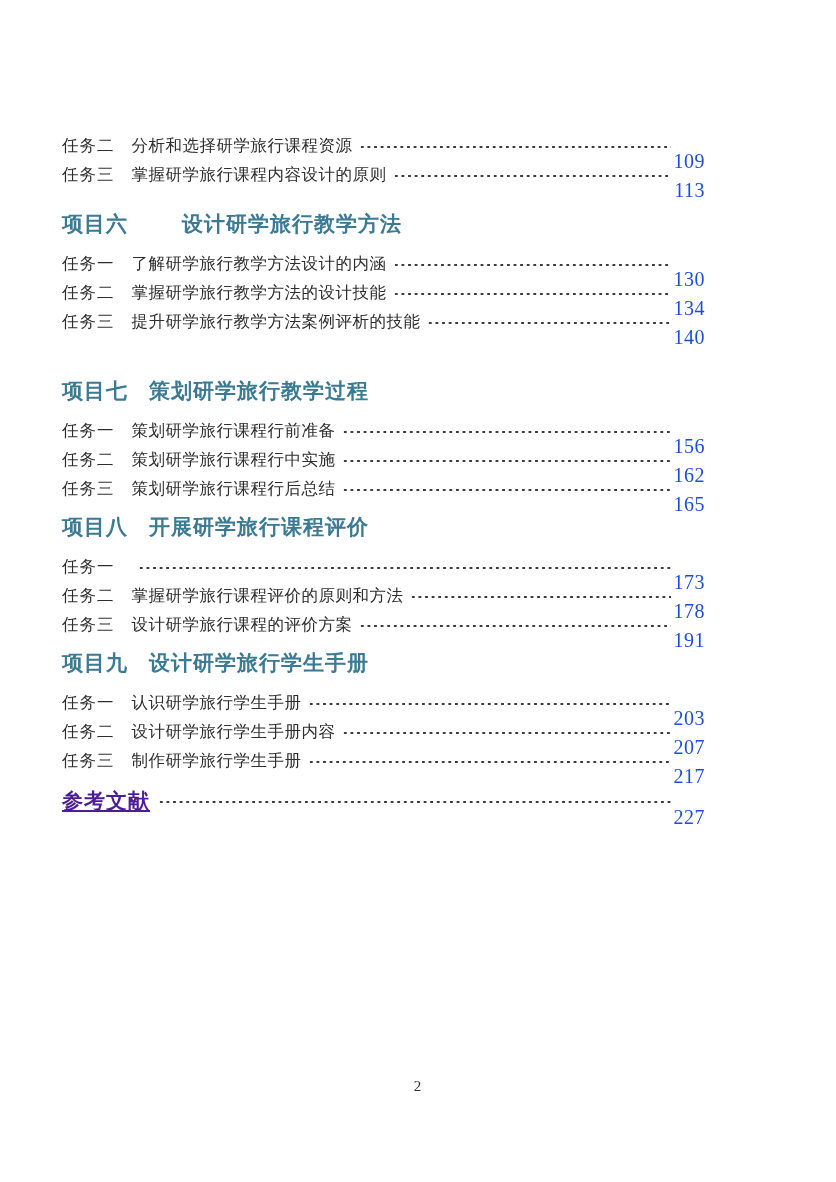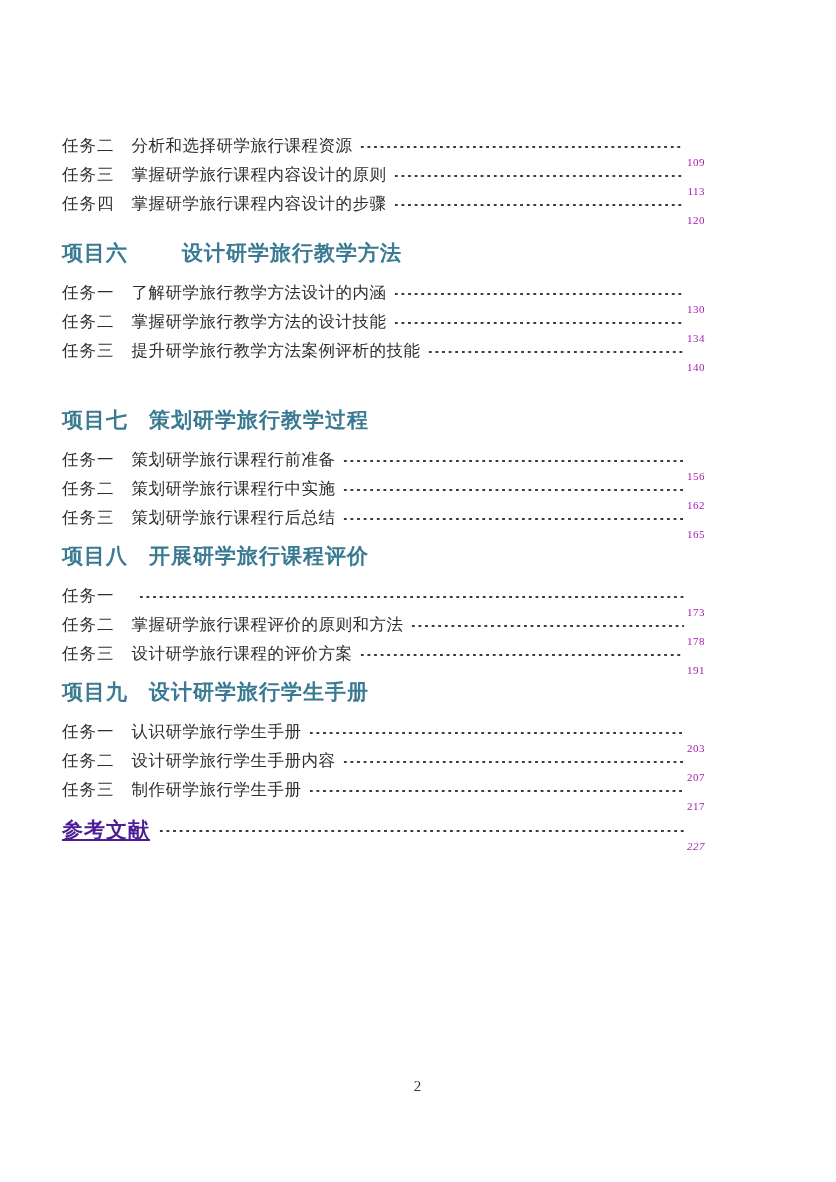--- a/index.html
+++ b/index.html
@@ -46,22 +46,22 @@
     margin: 2px 3px 0 6px;
     background-image: radial-gradient(circle, #3c3c3c 1.1px, rgba(0,0,0,0) 1.35px);
     background-size: 6.6px 16px;
     background-position: 0 46%;
     background-repeat: repeat-x;
     min-width: 12px;
   }
 
   .page-num {
     flex: 0 0 auto;
-    font-size: 11px;
-    color: #a21caf;
+    font-size: 20px;
+    color: #1d4ed8;
     letter-spacing: 0.5px;
     margin-top: 32px;
   }
 
   .section-header {
     display: flex;
     align-items: center;
     height: 30px;
     font-size: 21px;
     font-weight: bold;
@@ -80,21 +80,21 @@
     display: flex;
     align-items: center;
     height: 30px;
     margin-top: 11px;
     font-size: 21px;
     font-weight: bold;
     letter-spacing: 1px;
   }
   .references-row .ref-title { color: #4c1d95; flex: 0 0 auto; text-decoration: underline; }
   .references-row .dot-leader { height: 18px; margin-left: 8px; }
-  .references-row .page-num { font-weight: normal; font-style: italic; }
+  .references-row .page-num { font-weight: normal; }
 
   .footer-page-number {
     position: absolute;
     left: 0;
     top: 1078px;
     width: 100%;
     text-align: center;
     font-size: 15px;
     color: #333333;
     letter-spacing: 1px;
@@ -111,26 +111,20 @@
       <span class="task-title">分析和选择研学旅行课程资源</span>
       <span class="dot-leader"></span>
       <span class="page-num">109</span>
     </div>
     <div class="toc-row">
       <span class="task-label">任务三</span>
       <span class="task-title">掌握研学旅行课程内容设计的原则</span>
       <span class="dot-leader"></span>
       <span class="page-num">113</span>
     </div>
-    <div class="toc-row">
-      <span class="task-label">任务四</span>
-      <span class="task-title">掌握研学旅行课程内容设计的步骤</span>
-      <span class="dot-leader"></span>
-      <span class="page-num">120</span>
-    </div>
 
     <div class="section-header hdr-six">
       <span class="header-label">项目六</span>
       <span class="header-title">设计研学旅行教学方法</span>
     </div>
     <div class="toc-row">
       <span class="task-label">任务一</span>
       <span class="task-title">了解研学旅行教学方法设计的内涵</span>
       <span class="dot-leader"></span>
       <span class="page-num">130</span>

